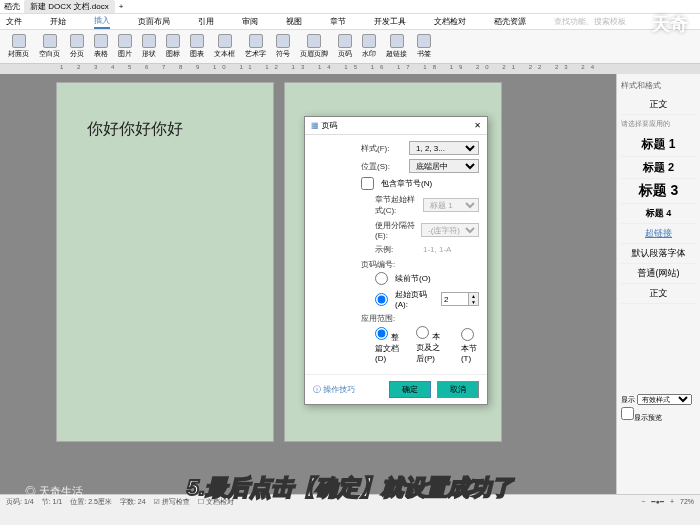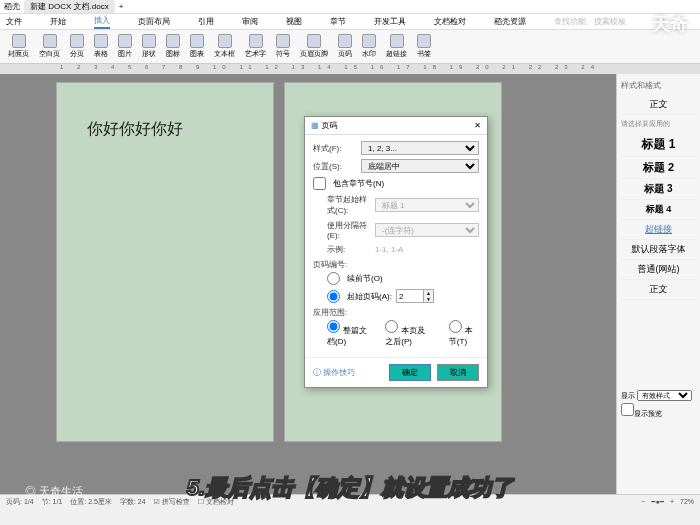--- a/index.html
+++ b/index.html
@@ -19,21 +19,21 @@
 .side-panel { width: 84px; background: #f5f5f5; border-left: 1px solid #ccc; padding: 6px 4px; font-size: 8px; }
 .side-panel h4 { font-size: 8px; font-weight: normal; color: #666; margin-bottom: 4px; }
 .style-item { padding: 3px 2px; border-bottom: 1px solid #eee; cursor: pointer; font-size: 9px; text-align: center; }
 .style-h { font-weight: bold; }
 .statusbar { height: 14px; background: #f0f0f0; border-top: 1px solid #ccc; display: flex; align-items: center; font-size: 7px; color: #555; gap: 8px; padding: 0 6px; }
 .statusbar .right { margin-left: auto; display: flex; gap: 6px; }
 
 .dialog { position: absolute; left: 304px; top: 116px; width: 184px; background: #fff; border: 1px solid #888; box-shadow: 2px 2px 8px rgba(0,0,0,.3); font-size: 8px; z-index: 10; }
 .dialog-title { background: #fff; padding: 3px 6px; display: flex; align-items: center; border-bottom: 1px solid #ddd; }
 .dialog-title .close { margin-left: auto; cursor: pointer; }
-.dialog-body { padding: 6px 8px; }
+.dialog-body { padding: 6px 8px; margin-left: 48px; }
 .form-row { display: flex; align-items: center; margin-bottom: 4px; gap: 4px; }
 .form-row label { width: 44px; color: #333; }
 .form-row select, .form-row input[type=text] { flex: 1; font-size: 8px; height: 14px; border: 1px solid #aaa; padding: 0 2px; }
 .form-row input[type=checkbox], .form-row input[type=radio] { margin-right: 3px; }
 .indent { margin-left: 14px; }
 .disabled { color: #aaa; }
 .section-lbl { color: #444; margin: 4px 0 2px; }
 .dialog-footer { display: flex; justify-content: flex-end; gap: 6px; padding: 6px 8px; border-top: 1px solid #eee; align-items: center; }
 .dialog-footer .tips { margin-right: auto; color: #4a7ebb; cursor: pointer; }
 .btn { padding: 2px 12px; border: 1px solid #888; background: #14b8a6; font-size: 8px; cursor: pointer; }
@@ -147,21 +147,21 @@
     <div class="page">
         <div>哈喽哈喽哈喽</div>
       </div>
   </div>
   <div class="side-panel">
     <h4>样式和格式</h4>
     <div class="style-item">正文</div>
     <div style="font-size:7px;color:#888;margin:4px 0">请选择要应用的</div>
     <div class="style-item style-h" style="font-size:12px">标题 1</div>
     <div class="style-item style-h" style="font-size:11px">标题 2</div>
-    <div class="style-item style-h" style="font-size:10px">标题 3</div>
+    <div class="style-item style-h" style="font-size:14px">标题 3</div>
     <div class="style-item style-h">标题 4</div>
     <div class="style-item" style="color:#4a7ebb;text-decoration:underline">超链接</div>
     <div class="style-item">默认段落字体</div>
     <div class="style-item">普通(网站)</div>
     <div class="style-item">正文</div>
     <div style="margin-top:90px;font-size:7px">
       <span>显示</span>
       <select style="font-size:7px;width:55px"><option>有效样式</option></select>
     </div>
     <div style="font-size:7px;margin-top:2px">

